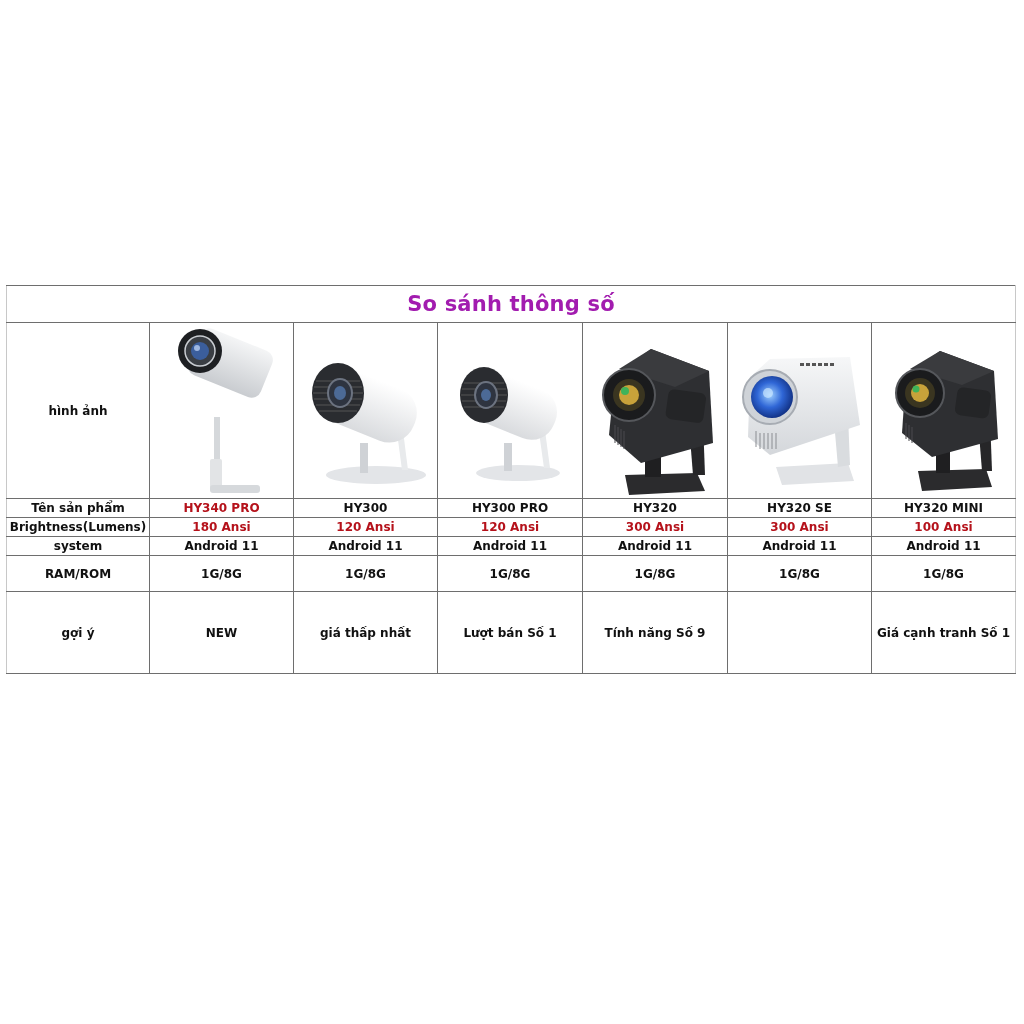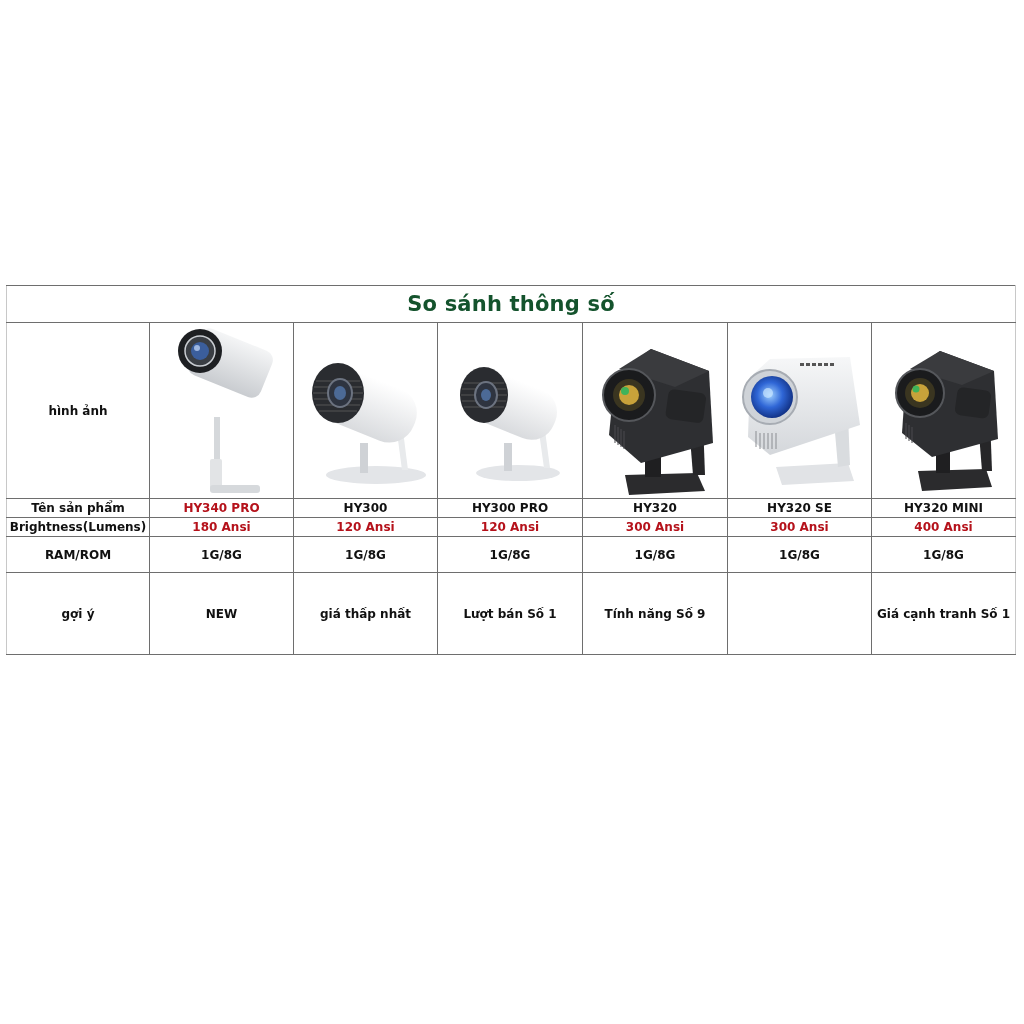--- a/index.html
+++ b/index.html
@@ -2,21 +2,21 @@
 <html><head>
 <meta charset="utf-8">
 <style>
   html, body { margin: 0; padding: 0; background: #ffffff; }
   body { width: 1024px; height: 1024px; position: relative; overflow: hidden;
          font-family: "DejaVu Sans", "Liberation Sans", sans-serif; }
   .sheet { position: absolute; left: 6px; top: 285px; width: 1009px; }
   table { border-collapse: collapse; width: 1009px; table-layout: fixed; }
   td { border: 1px solid #6e6e6e; text-align: center; vertical-align: middle;
        padding: 0; font-size: 12px; font-weight: bold; color: #111; white-space: nowrap; overflow: hidden; }
-  tr.title td { height: 36px; font-size: 21px; color: #14532d; letter-spacing: 0.2px; }
+  tr.title td { height: 36px; font-size: 21px; color: #a21caf; letter-spacing: 0.2px; }
   tr.img td { height: 175px; margin-left: 44px; }
   tr.spec td { height: 18px; line-height: 18px; }
   tr.ram td { height: 35px; margin-top: 43px; }
   tr.note td { height: 81px; }
   td.label { color: #111; }
   .red { color: #b5121b !important; }
   table tr td:first-child { border-left-color: #c8c8c8; }
   table tr td:last-child { border-right-color: #c8c8c8; }
   .pic { position: relative; width: 140px; height: 172px; margin: 0 auto; }
 </style>
@@ -223,23 +223,32 @@
 
 
 
   <tr class="spec">
     <td class="label">Brightness(Lumens)</td>
     <td class="red">180 Ansi</td>
     <td class="red">120 Ansi</td>
     <td class="red">120 Ansi</td>
     <td class="red">300 Ansi</td>
     <td class="red">300 Ansi</td>
-    <td class="red">400 Ansi</td>
-  </tr>
-
+    <td class="red">100 Ansi</td>
+  </tr>
+
+  <tr class="spec">
+    <td class="label">system</td>
+    <td>Android 11</td>
+    <td>Android 11</td>
+    <td>Android 11</td>
+    <td>Android 11</td>
+    <td>Android 11</td>
+    <td>Android 11</td>
+  </tr>
 
 
   <tr class="ram">
     <td class="label">RAM/ROM</td>
     <td>1G/8G</td>
     <td>1G/8G</td>
     <td>1G/8G</td>
     <td>1G/8G</td>
     <td>1G/8G</td>
     <td>1G/8G</td>

